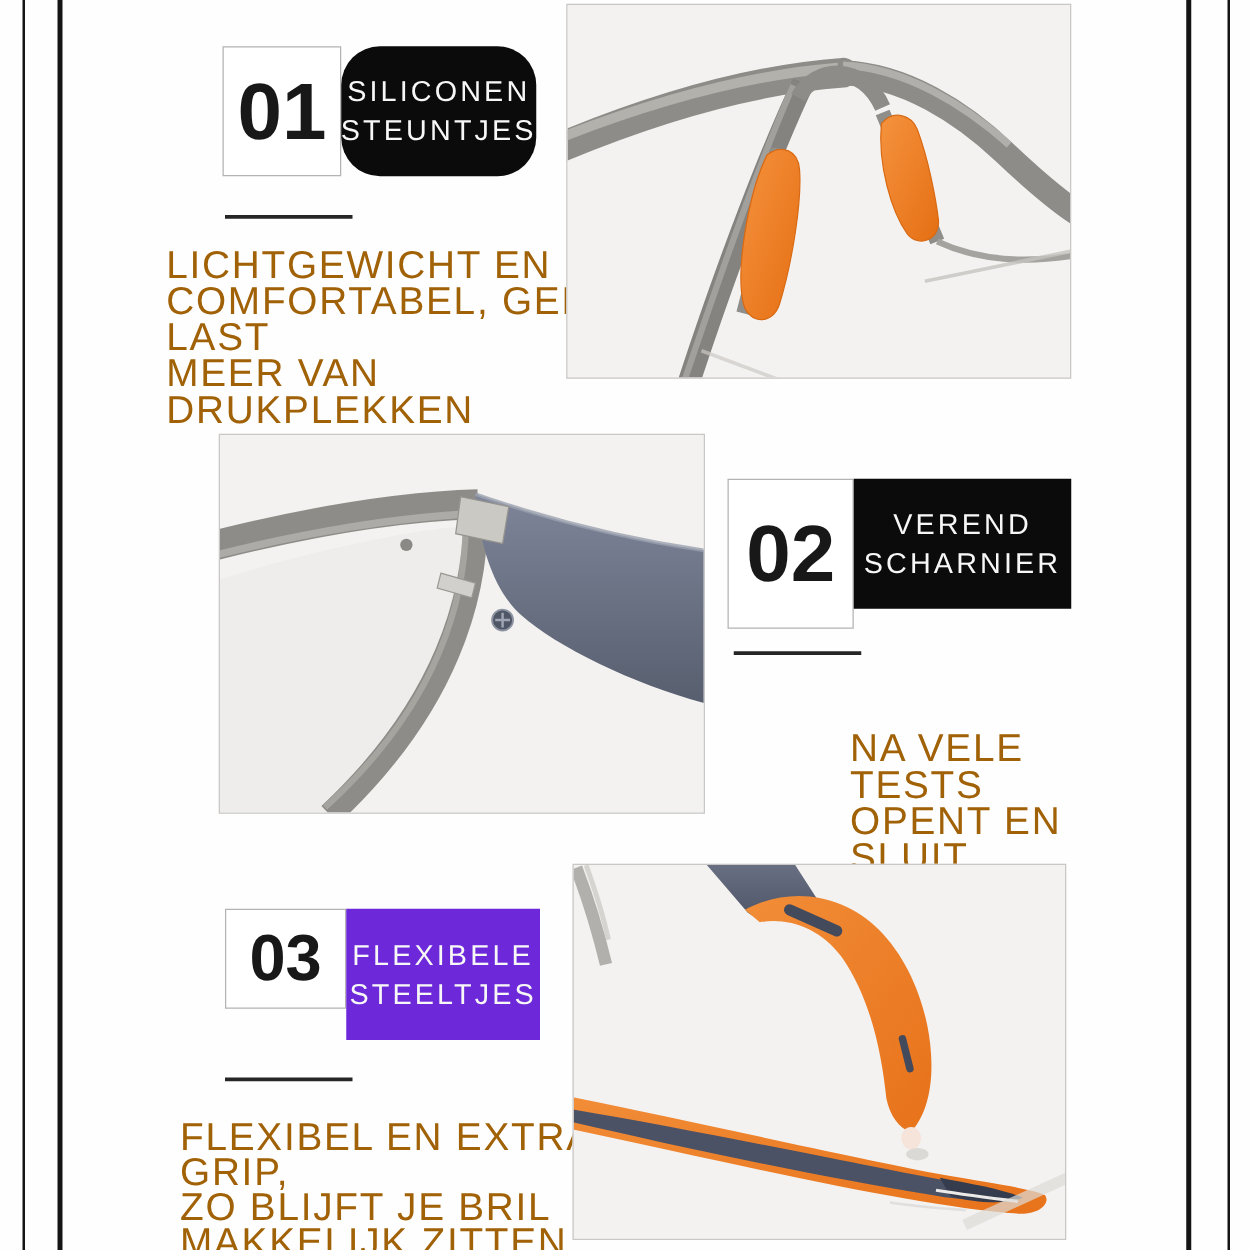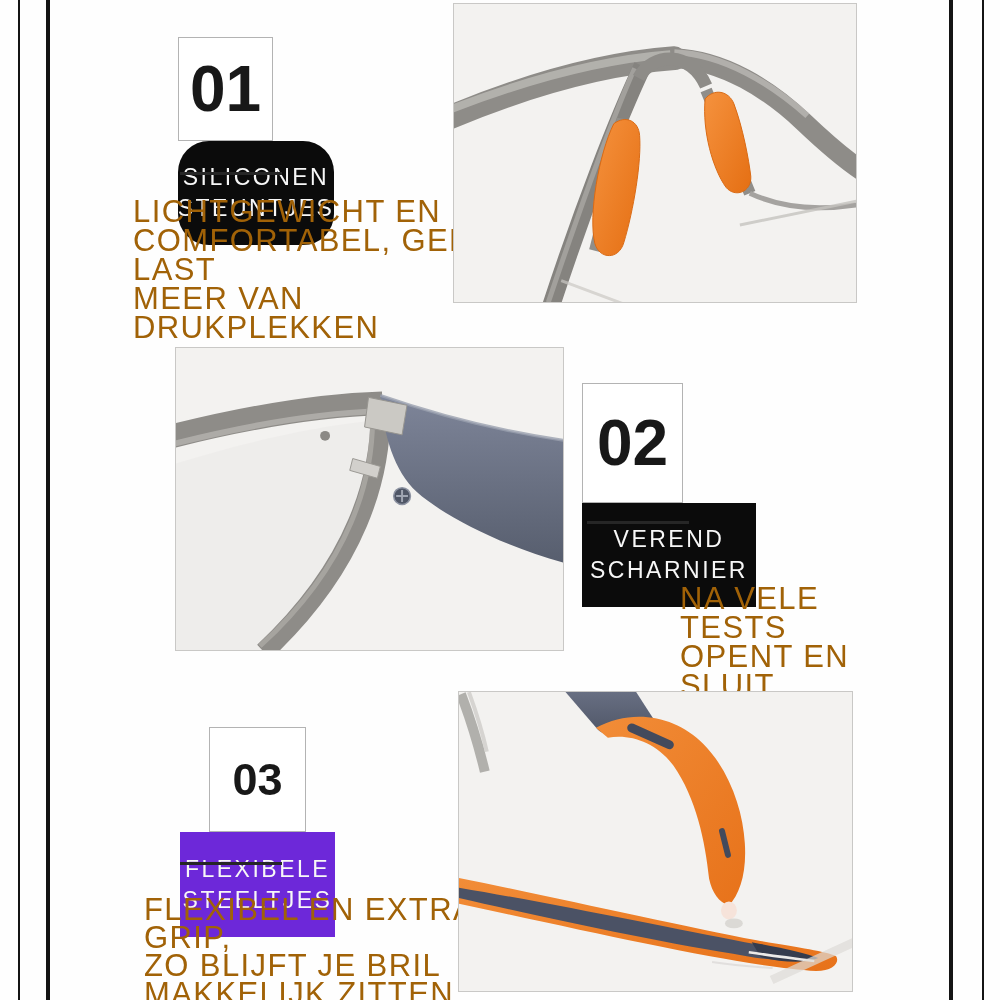--- a/index.html
+++ b/index.html
@@ -9,39 +9,39 @@
     font-family:"Liberation Sans", sans-serif;
   }
   
   .vline{position:absolute;top:0;height:1000px;background:#141414;}
   .vline.l-outer{left:18px;width:2px;}
   .vline.l-inner{left:46px;width:4px;}
   .vline.r-inner{left:949px;width:4px;}
   .vline.r-outer{left:982px;width:2px;}
 
   
-  .badge{position:absolute;display:flex;flex-direction:column;}
+  .badge{position:absolute;display:flex;}
   .badge-num{
     background:#ffffff;border:1px solid #b3b3b3;box-sizing:border-box;
     display:flex;align-items:center;justify-content:center;
     font-weight:700;color:#181818;
   }
   .badge-label{
     color:#f7f7f7;display:flex;align-items:center;justify-content:center;
     text-align:center;letter-spacing:2.5px;font-weight:500;
     white-space:pre-line;
   }
   .s1-badge{left:178px;top:37px;}
   .s1-badge .badge-num{width:95px;height:104px;font-size:64px;}
   .s1-badge .badge-label{width:156px;height:104px;font-size:23px;line-height:31px;border-radius:31px;}
   .s2-badge{left:582px;top:383px;}
   .s2-badge .badge-num{width:101px;height:120px;font-size:64px;}
   .s2-badge .badge-label{width:174px;height:104px;font-size:23px;line-height:31px;}
   .s3-badge{left:180px;top:727px;}
-  .s3-badge .badge-num{width:97px;height:105px;font-size:45px;margin-left:29px;}
+  .s3-badge .badge-num{width:97px;height:80px;font-size:52px;}
   .s3-badge .badge-label{width:155px;height:105px;font-size:23px;line-height:31px;}
 
   .divider{position:absolute;height:3px;width:102px;background:#262626;}
   .s1-divider{left:180px;top:172px;}
   .s2-divider{left:587px;top:521px;}
   .s3-divider{left:180px;top:862px;}
 
   .desc{
     position:absolute;font-size:31px;line-height:29px;letter-spacing:1.4px;
     color:#a16207;font-weight:500;white-space:pre-line;margin-left:33px;

